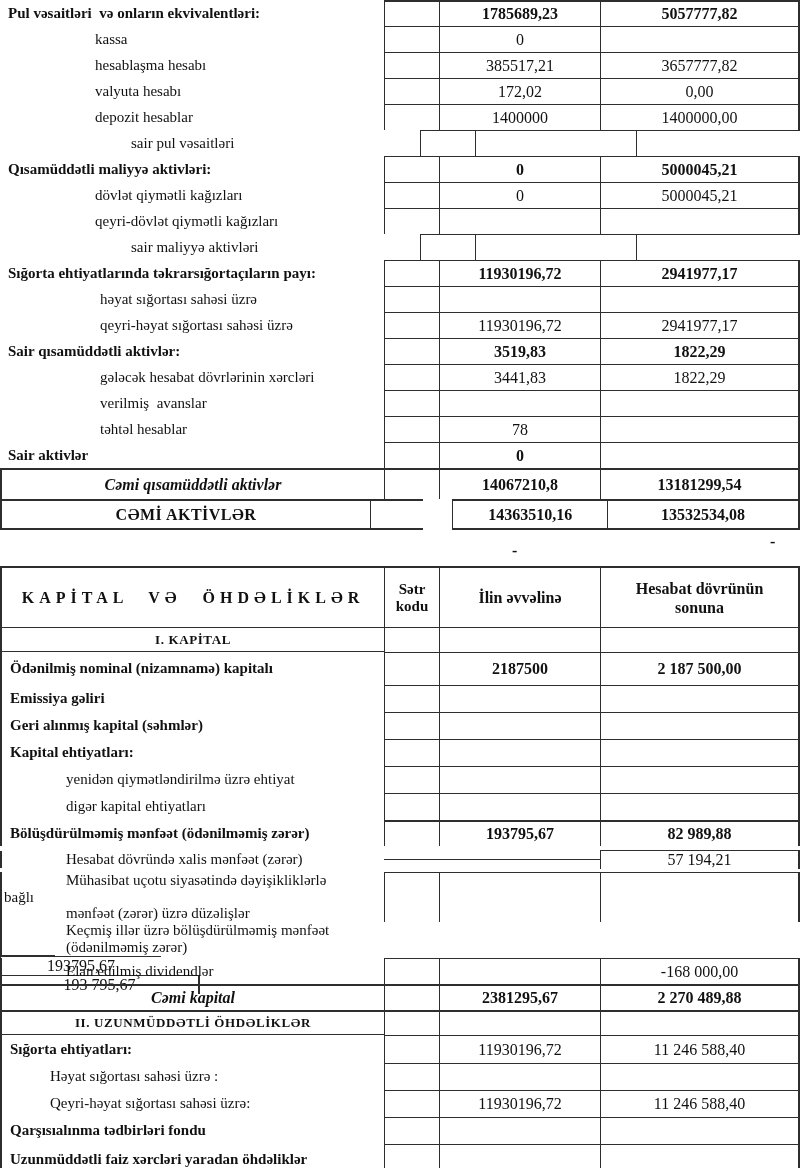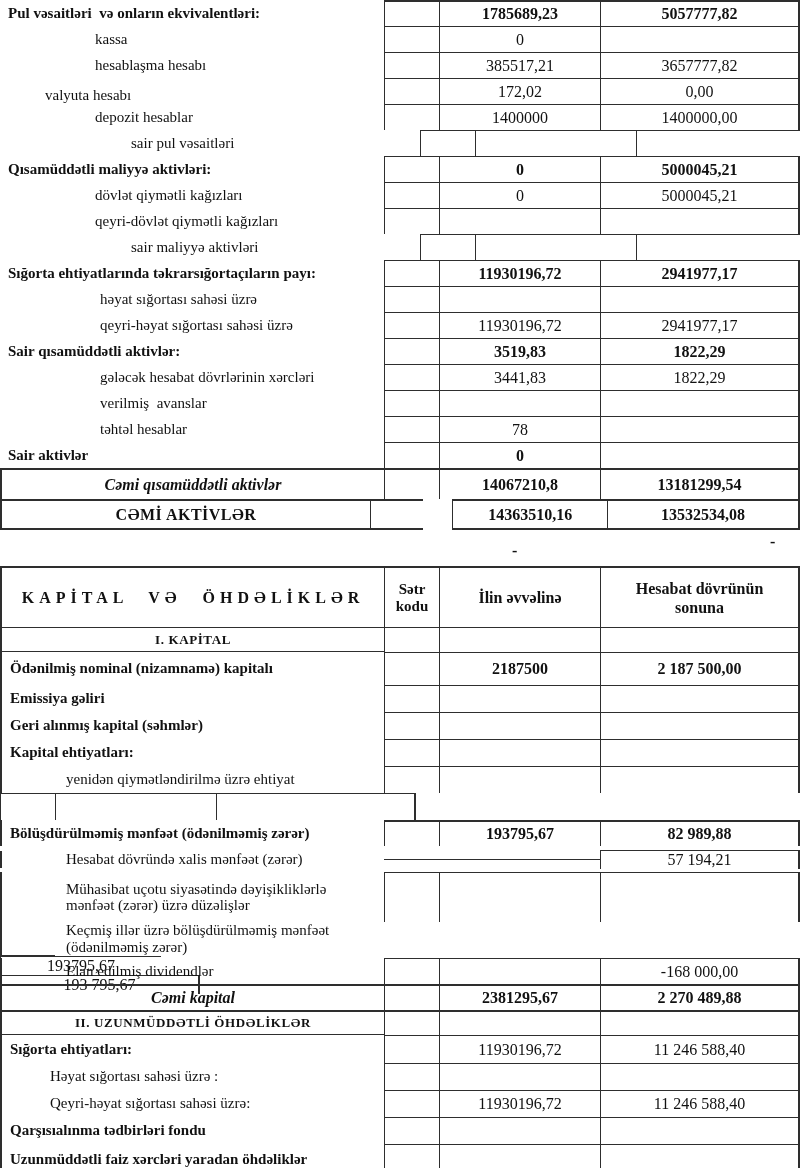--- a/index.html
+++ b/index.html
@@ -75,21 +75,21 @@
         </div>
         <div class="cell cc" style="border-left: 1.5px solid var(--b); border-top: 1.5px solid var(--b);"></div>
         <div class="cell cv1" style="border-left: 1.5px solid var(--b); border-top: 1.5px solid var(--b);">
           <span>385517,21</span>
         </div>
         <div class="cell cv2" style="border-left: 1.5px solid var(--b); border-top: 1.5px solid var(--b); border-right: 2px solid var(--b);">
           <span>3657777,82</span>
         </div>
       </div>
       <div class="row" style="height: 26px;">
-        <div class="cell cl sub" style="padding-left: 45px; align-items: flex-end;">
+        <div class="cell cl sub" style="padding-left: 95px;">
           <span>valyuta hesabı</span>
         </div>
         <div class="cell cc" style="border-left: 1.5px solid var(--b); border-top: 1.5px solid var(--b);"></div>
         <div class="cell cv1" style="border-left: 1.5px solid var(--b); border-top: 1.5px solid var(--b);">
           <span>172,02</span>
         </div>
         <div class="cell cv2" style="border-left: 1.5px solid var(--b); border-top: 1.5px solid var(--b); border-right: 2px solid var(--b);">
           <span>0,00</span>
         </div>
       </div>
@@ -364,20 +364,23 @@
           </div>
           <div class="cell cc" style="border-left: 1.5px solid var(--b); border-top: 1.5px solid var(--b);"></div>
           <div class="cell cv1" style="border-left: 1.5px solid var(--b); border-top: 1.5px solid var(--b);">
             <span></span>
           </div>
           <div class="cell cv2" style="border-left: 1.5px solid var(--b); border-top: 1.5px solid var(--b); border-right: 2px solid var(--b);">
             <span></span>
           </div>
         </div>
         <div class="row" style="height: 27px;">
+          <div class="cell cl sub" style="border-left: 2px solid var(--b); padding-left: 64px;">
+            <span>digər kapital ehtiyatları</span>
+          </div>
           <div class="cell cc" style="border-left: 1.5px solid var(--b); border-top: 1.5px solid var(--b);"></div>
           <div class="cell cv1" style="border-left: 1.5px solid var(--b); border-top: 1.5px solid var(--b);">
             <span></span>
           </div>
           <div class="cell cv2" style="border-left: 1.5px solid var(--b); border-top: 1.5px solid var(--b); border-right: 2px solid var(--b);">
             <span></span>
           </div>
         </div>
         <div class="row" style="height: 26px;">
           <div class="cell cl group" style="border-left: 2px solid var(--b); padding-left: 8px;">
@@ -399,20 +402,21 @@
           <div class="cell cv1" style="border-left: 1.5px solid var(--b); border-top: 1.5px solid var(--b);">
             <span></span>
           </div>
           <div class="cell cv2" style="border-left: 1.5px solid var(--b); border-top: 1.5px solid var(--b); border-right: 2px solid var(--b);">
             <span>57 194,21</span>
           </div>
         </div>
         <div class="row" style="height: 50px;">
           <div class="cell cl sub lines" style="border-left: 2px solid var(--b);">
             <div style="padding-left: 64px;">Mühasibat uçotu siyasətində dəyişikliklərlə</div>
+            <div style="padding-left: 2px;">bağlı</div>
             <div style="padding-left: 64px;">mənfəət (zərər) üzrə düzəlişlər</div>
           </div>
           <div class="cell cc" style="border-left: 1.5px solid var(--b); border-top: 1.5px solid var(--b);"></div>
           <div class="cell cv1" style="border-left: 1.5px solid var(--b); border-top: 1.5px solid var(--b);">
             <span></span>
           </div>
           <div class="cell cv2" style="border-left: 1.5px solid var(--b); border-top: 1.5px solid var(--b); border-right: 2px solid var(--b);">
             <span></span>
           </div>
         </div>

